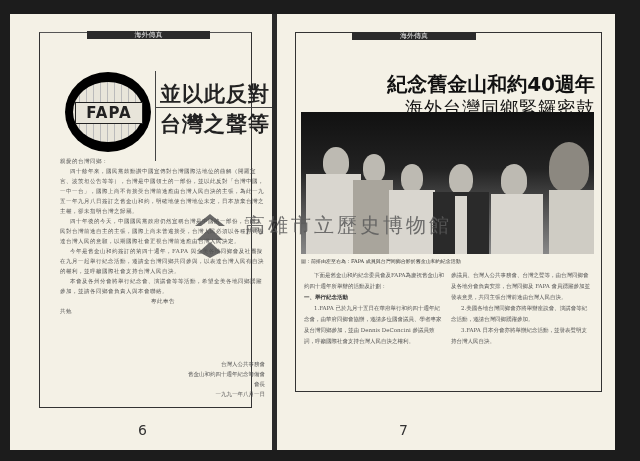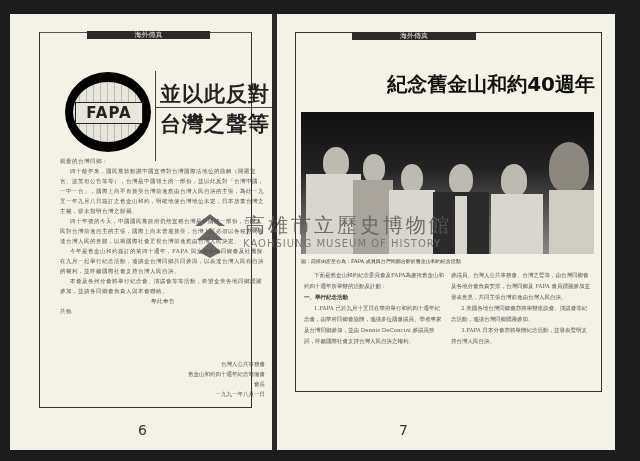--- a/index.html
+++ b/index.html
@@ -84,20 +84,21 @@
     <div class="pagenum">6</div>
   </div>
 
   <div class="gutter"></div>
 
   <div class="page right">
     <div class="frame"></div>
     <div class="section-bar">海外傳真</div>
 
     <div class="title-right tr1">紀念舊金山和約40週年</div>
+    <div class="title-right tr2">海外台灣同鄉緊鑼密鼓</div>
 
     <div class="photo">
       <div class="person" style="left:22px;top:35px;width:26px;height:30px;"></div>
       <div class="shirt" style="left:5px;top:62px;width:55px;height:80px;"></div>
       <div class="person" style="left:62px;top:42px;width:22px;height:28px;"></div>
       <div class="shirt" style="left:52px;top:68px;width:40px;height:74px;background:#a9a59c;"></div>
       <div class="person" style="left:100px;top:52px;width:22px;height:28px;"></div>
       <div class="shirt" style="left:88px;top:78px;width:46px;height:64px;"></div>
       <div class="person" style="left:148px;top:52px;width:24px;height:30px;"></div>
       <div class="suit" style="left:132px;top:80px;width:56px;height:62px;"></div>
@@ -124,14 +125,13 @@
   </div>
 </div>
 
 <div class="watermark">
   <svg class="wm-logo" viewBox="0 0 30 44">
     <polygon points="15,0 30,12 24,12 15,5 6,12 0,12" fill="rgba(80,80,80,0.85)"></polygon>
     <polygon points="15,14 28,26 2,26" fill="rgba(80,80,80,0.85)"></polygon>
     <polygon points="15,28 26,38 15,44 4,38" fill="rgba(80,80,80,0.85)"></polygon>
   </svg>
   <div class="wm-cn">高雄市立歷史博物館</div>
-  <div class="wm-en">KAOHSIUNG MUSEUM OF HISTORY</div>
 </div>
 
 </body></html>

